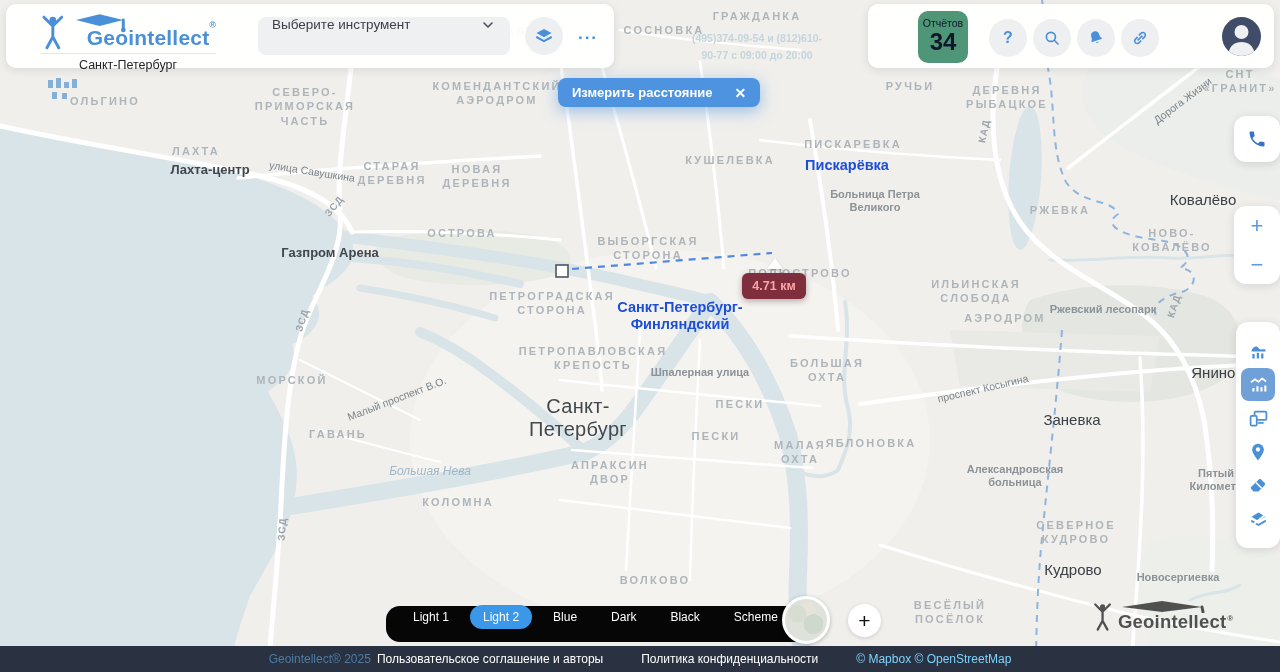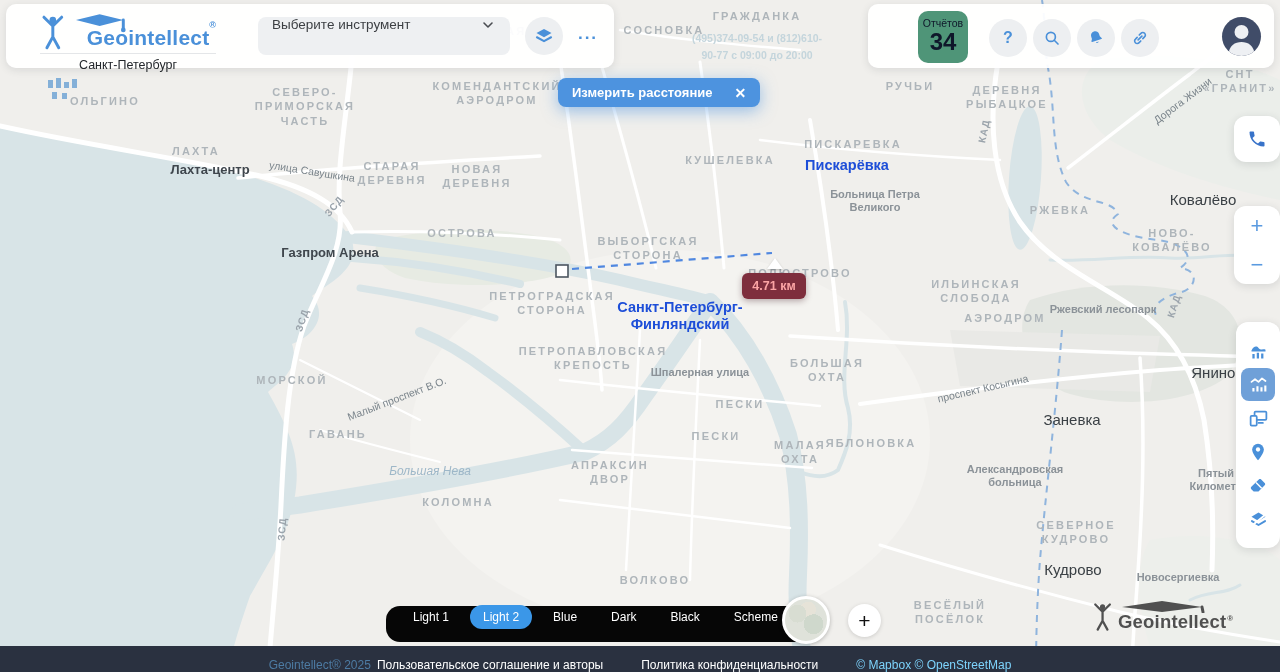--- a/index.html
+++ b/index.html
@@ -86,21 +86,21 @@
     display:flex;align-items:center;justify-content:center;color:#111;font-size:21px;font-weight:400;cursor:pointer;
     box-shadow:0 1px 4px rgba(0,0,0,.15)}
 
   
   .watermark{position:absolute;left:1092px;top:598px;z-index:4;display:flex;align-items:flex-end;opacity:.88}
   .wm-text{color:#3b3b3b;font-size:18.5px;font-weight:700;letter-spacing:.2px;line-height:1}
   .wm-reg{color:#3b3b3b;font-size:8px;font-weight:700;margin-left:1px;margin-bottom:9px}
 
   
   .footer{position:absolute;left:0;bottom:0;width:1280px;height:26px;background:#2A3140;z-index:8;
-    display:flex;align-items:flex-end;justify-content:center;font-size:12px}
+    display:flex;align-items:center;justify-content:center;font-size:12px}
   .footer .copy{color:#4D7BA3;margin-right:6px}
   .footer .flink{color:#fff;margin-right:38px;cursor:pointer}
   .footer .attr{color:#7dd3fc}
 </style>
 </head>
 <body>
 
 <div id="app">
 
   <svg width="1280" height="672" viewBox="0 0 1280 672" style="position:absolute;inset:0;z-index:1">
@@ -194,20 +194,22 @@
       <span class="lbl d" style="left: 458px; top: 502px; transform: translate(-50%, -50%) rotate(0deg);">КОЛОМНА</span>
       <span class="lbl d" style="left: 552px; top: 303px; transform: translate(-50%, -50%) rotate(0deg);">ПЕТРОГРАДСКАЯ
 СТОРОНА</span>
       <span class="lbl d" style="left: 593px; top: 358px; transform: translate(-50%, -50%) rotate(0deg);">ПЕТРОПАВЛОВСКАЯ
 КРЕПОСТЬ</span>
       <span class="lbl d" style="left: 648px; top: 248px; transform: translate(-50%, -50%) rotate(0deg);">ВЫБОРГСКАЯ
 СТОРОНА</span>
       <span class="lbl cb" style="left: 680px; top: 316px; transform: translate(-50%, -50%) rotate(0deg);">Санкт-Петербург-
 Финляндский</span>
       <span class="lbl pois" style="left: 700px; top: 365px; transform: translate(-50%, -50%) rotate(0deg); margin-top: 8px;">Шпалерная улица</span>
+      <span class="lbl big" style="left: 578px; top: 418px; transform: translate(-50%, -50%) rotate(0deg);">Санкт-
+Петербург</span>
       <span class="lbl d" style="left: 610px; top: 472px; transform: translate(-50%, -50%) rotate(0deg);">АПРАКСИН
 ДВОР</span>
       <span class="lbl d" style="left: 740px; top: 404px; transform: translate(-50%, -50%) rotate(0deg);">ПЕСКИ</span>
       <span class="lbl d" style="left: 716px; top: 436px; transform: translate(-50%, -50%) rotate(0deg);">ПЕСКИ</span>
       <span class="lbl d" style="left: 827px; top: 370px; transform: translate(-50%, -50%) rotate(0deg);">БОЛЬШАЯ
 ОХТА</span>
       <span class="lbl d" style="left: 800px; top: 452px; transform: translate(-50%, -50%) rotate(0deg);">МАЛАЯ
 ОХТА</span>
       <span class="lbl d" style="left: 871px; top: 443px; transform: translate(-50%, -50%) rotate(0deg);">ЯБЛОНОВКА</span>
       <span class="lbl d" style="left: 730px; top: 160px; transform: translate(-50%, -50%) rotate(0deg);">КУШЕЛЕВКА</span>

